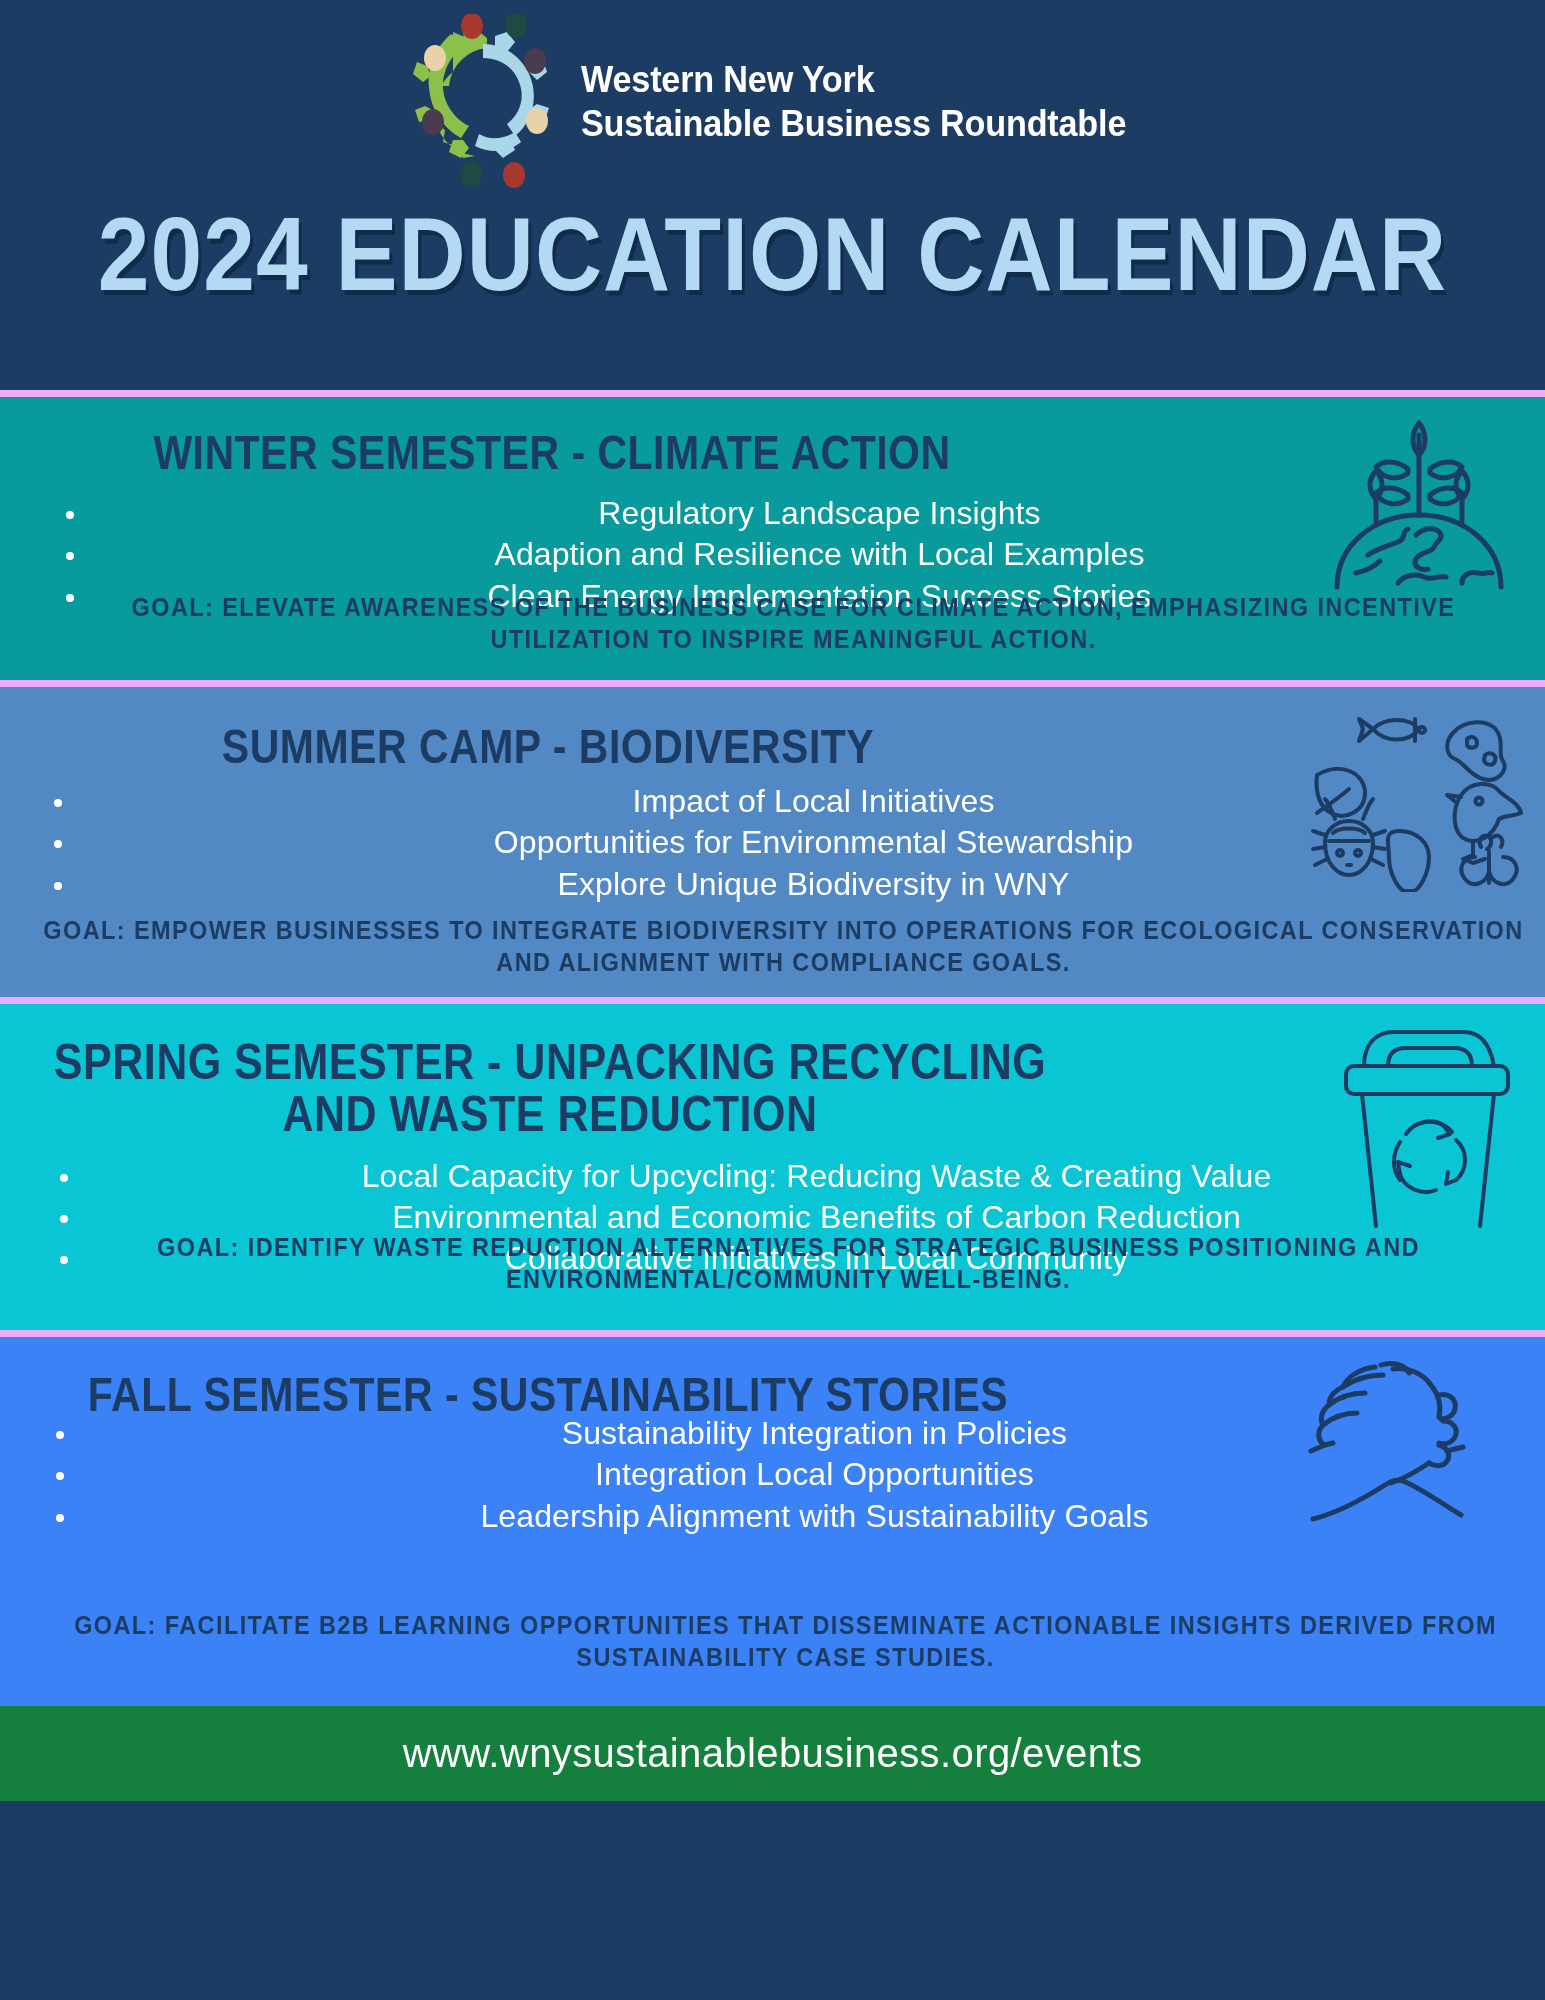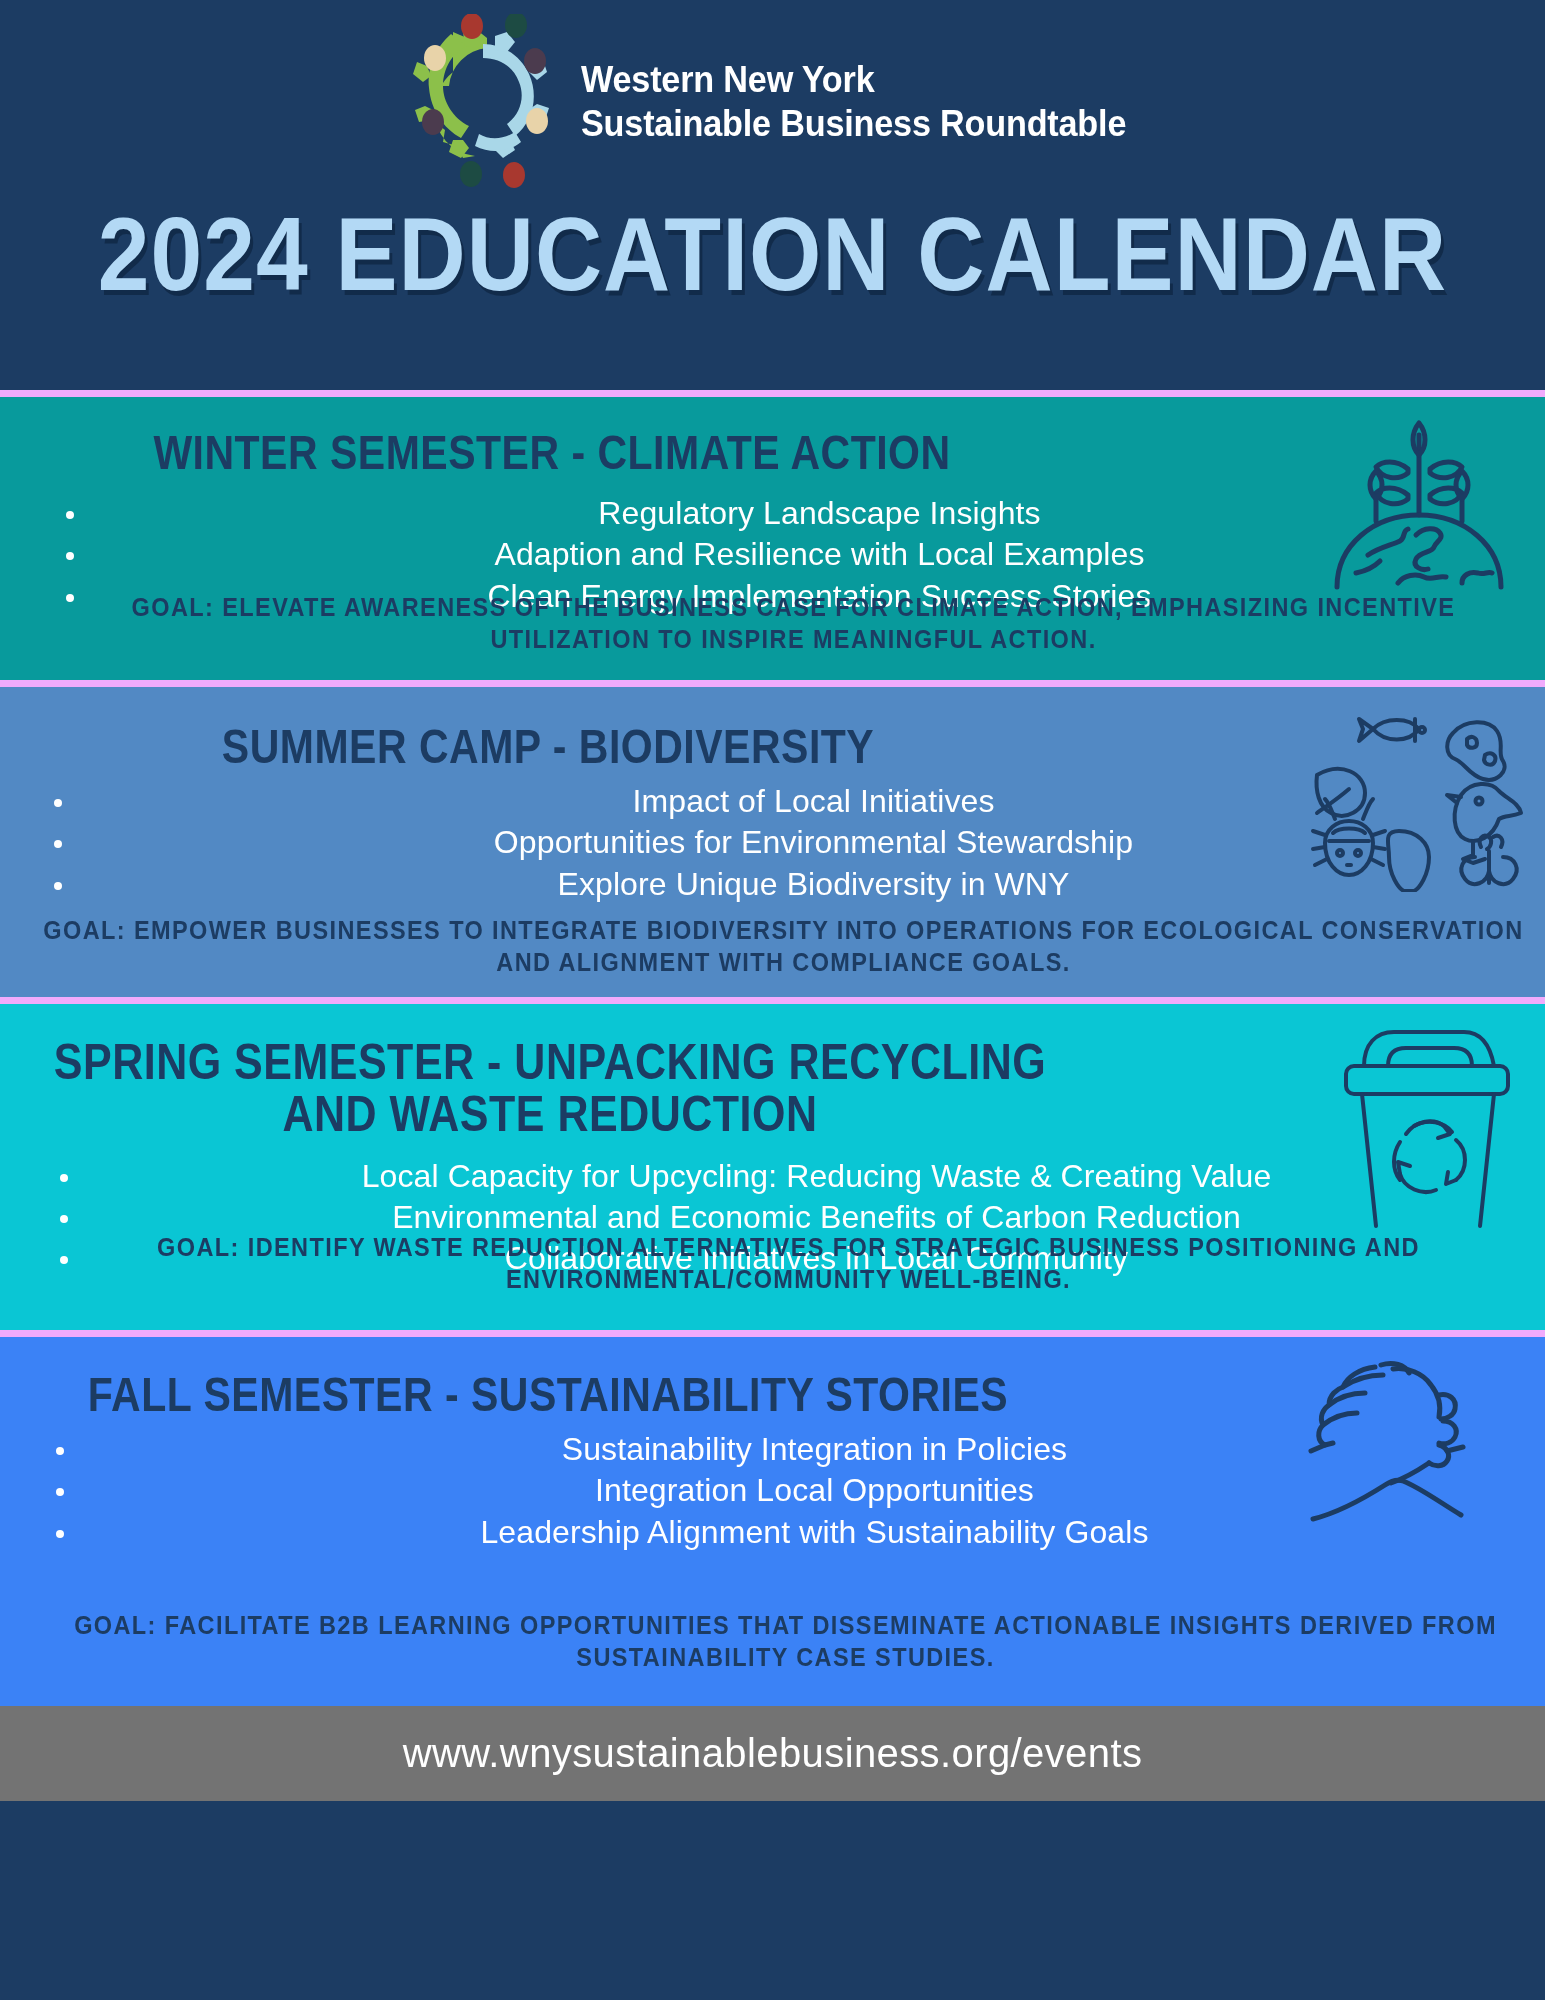--- a/index.html
+++ b/index.html
@@ -88,21 +88,21 @@
   .sec-fall   .sec-title { margin-left: 48px; margin-top: 12px; }
 
   .bullets {
     list-style: none;
     margin: 22px 0 0 0;
     padding: 0 0 0 62px;
     color: #ffffff;
   }
   .sec-spring .bullets { padding-left: 56px; margin-top: 30px; }
   .sec-summer .bullets { padding-left: 50px; margin-top: 16px; }
-  .sec-fall   .bullets { padding-left: 52px; margin-top: 16px; }
+  .sec-fall   .bullets { padding-left: 52px; margin-top: 0; }
 
   .bullets li {
     position: relative;
     font-size: 32px;
     line-height: 1.22;
     padding-left: 32px;
     margin-bottom: 2px;
     white-space: nowrap;
     letter-spacing: 0.1px;
   }
@@ -139,21 +139,21 @@
     pointer-events: none;
   }
   .icon-winter { right: 18px; top: 18px;  width: 215px; height: 175px; }
   .icon-spring { right: 22px; top: 10px;  width: 195px; height: 215px; }
   .icon-summer { right: 20px; top: 10px;  width: 230px; height: 195px; }
   .icon-fall   { right: 28px; top: 10px;  width: 220px; height: 180px; }
 
   
   .footer {
     height: 95px;
-    background: #737373;
+    background: #15803d;
     display: flex;
     align-items: center;
     justify-content: center;
   }
   .footer-url {
     color: #ffffff;
     font-size: 40px;
     letter-spacing: 0.4px;
   }
 </style>

